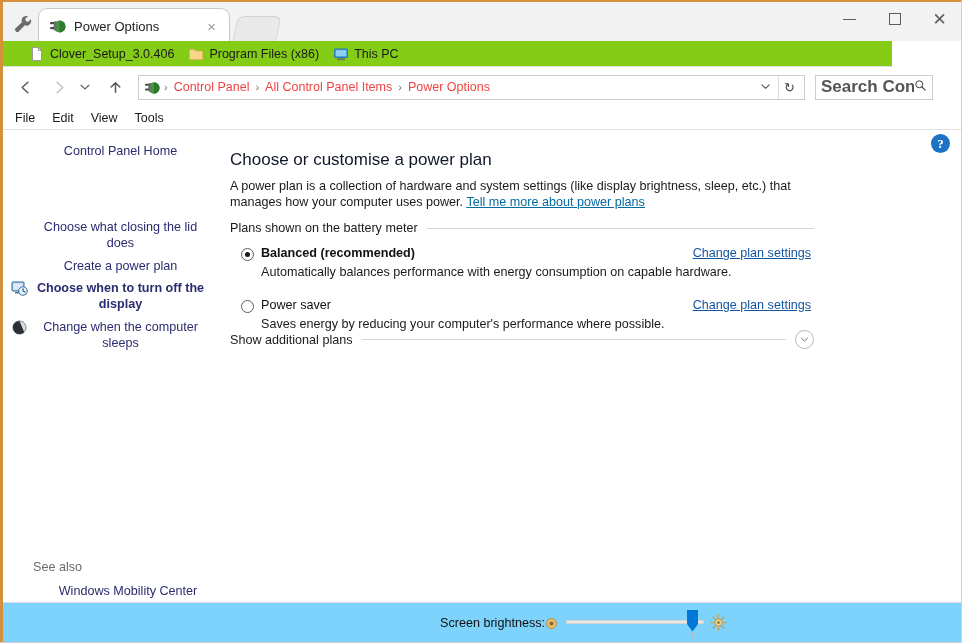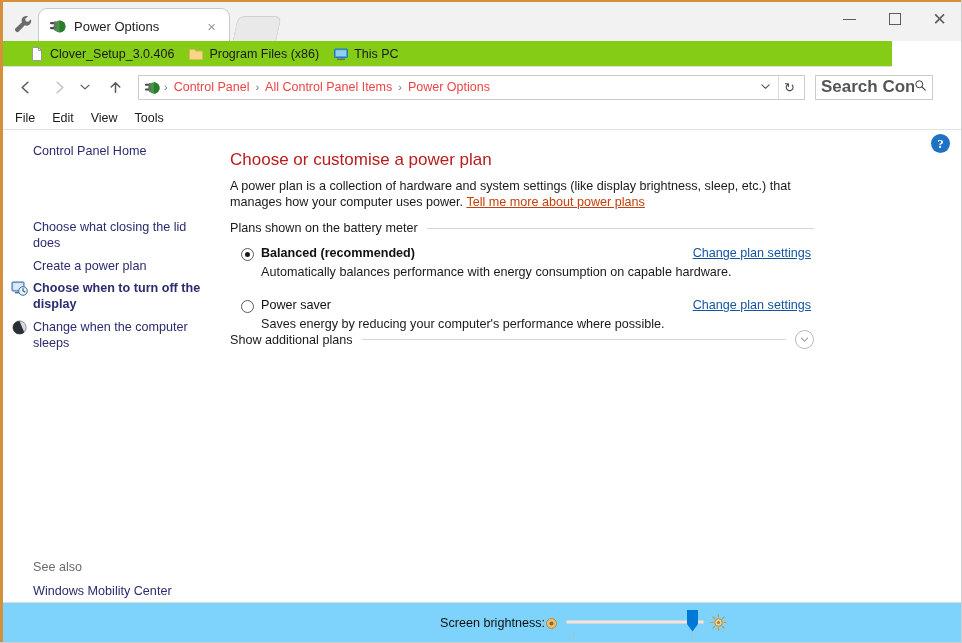--- a/index.html
+++ b/index.html
@@ -186,20 +186,21 @@
   .body {
     position: absolute; left: 3px; top: 130px;
     width: 958px; height: 513px;
     background: #ffffff;
   }
 
   .sidebar {
     position: absolute; left: 0; top: 0;
     width: 222px; height: 513px;
     background: #ffffff;
+    text-align: center;
   }
   .side-link {
     position: absolute;
     font-size: 12.6px; color: #2b2b70;
     line-height: 16px;
     width: 175px;
   }
   .side-icon {
     position: absolute;
     width: 17px; height: 17px;
@@ -221,31 +222,31 @@
     border-radius: 50%;
     background: #1d72c4;
     color: #ffffff;
     font-size: 13px; font-weight: bold;
     display: flex; align-items: center; justify-content: center;
     font-family: "Liberation Serif", serif;
   }
 
   .page-title {
     position: absolute; left: 5px; top: 20px;
-    font-size: 17px; color: #b91c1c;
+    font-size: 17px; color: #0f172a;
     font-weight: normal;
   }
   .page-desc {
     position: absolute; left: 5px; top: 48px;
     width: 582px;
     font-size: 12.6px; color: #1a1a1a;
     line-height: 16px;
   }
   .inline-link {
-    color: #c2410c; text-decoration: underline;
+    color: #0369a1; text-decoration: underline;
   }
 
   .section-head {
     position: absolute; left: 5px; top: 91px;
     width: 584px;
     display: flex; align-items: center;
   }
   .section-head-text {
     font-size: 12.6px; color: #1a1a1a;
     white-space: nowrap; padding-right: 9px;

